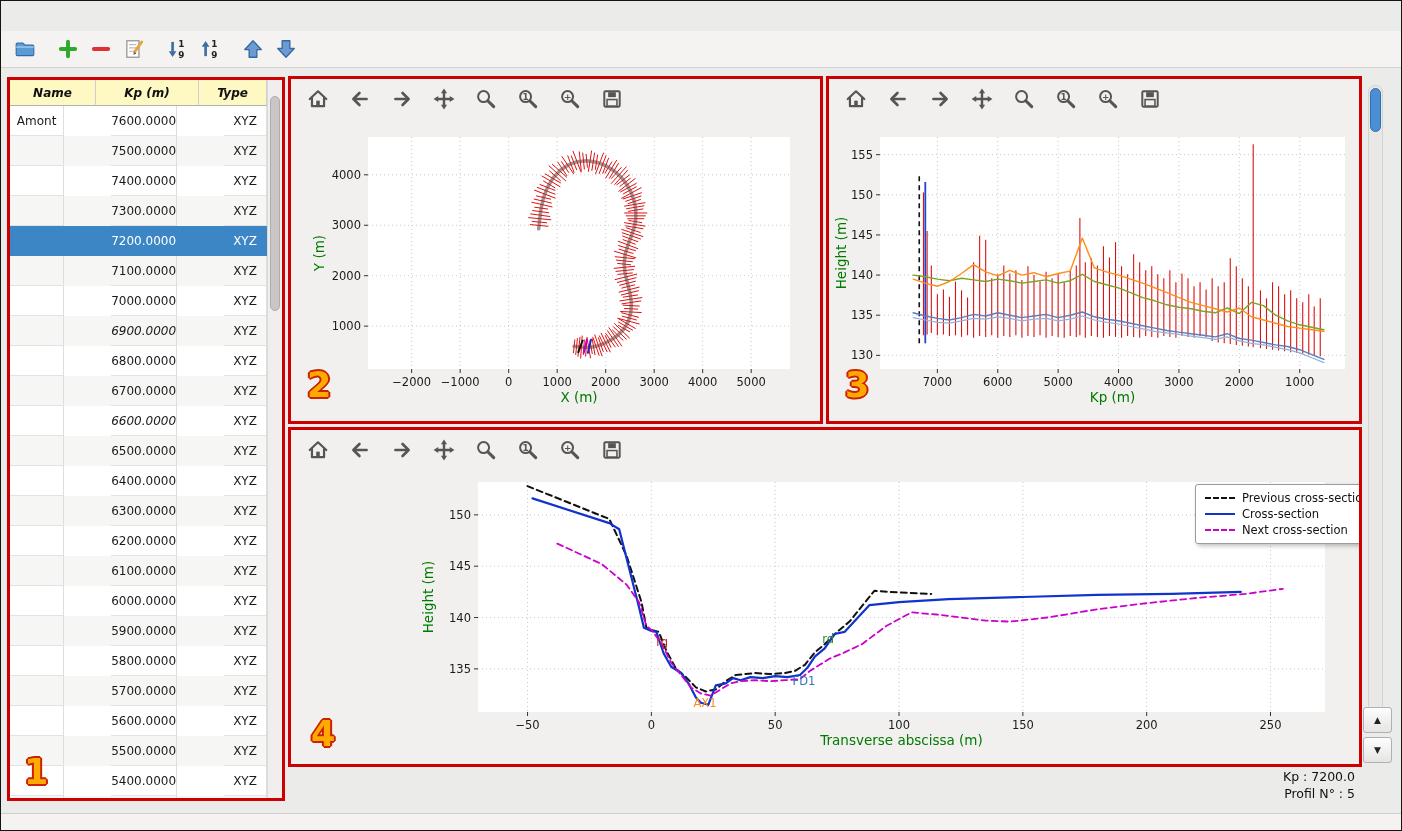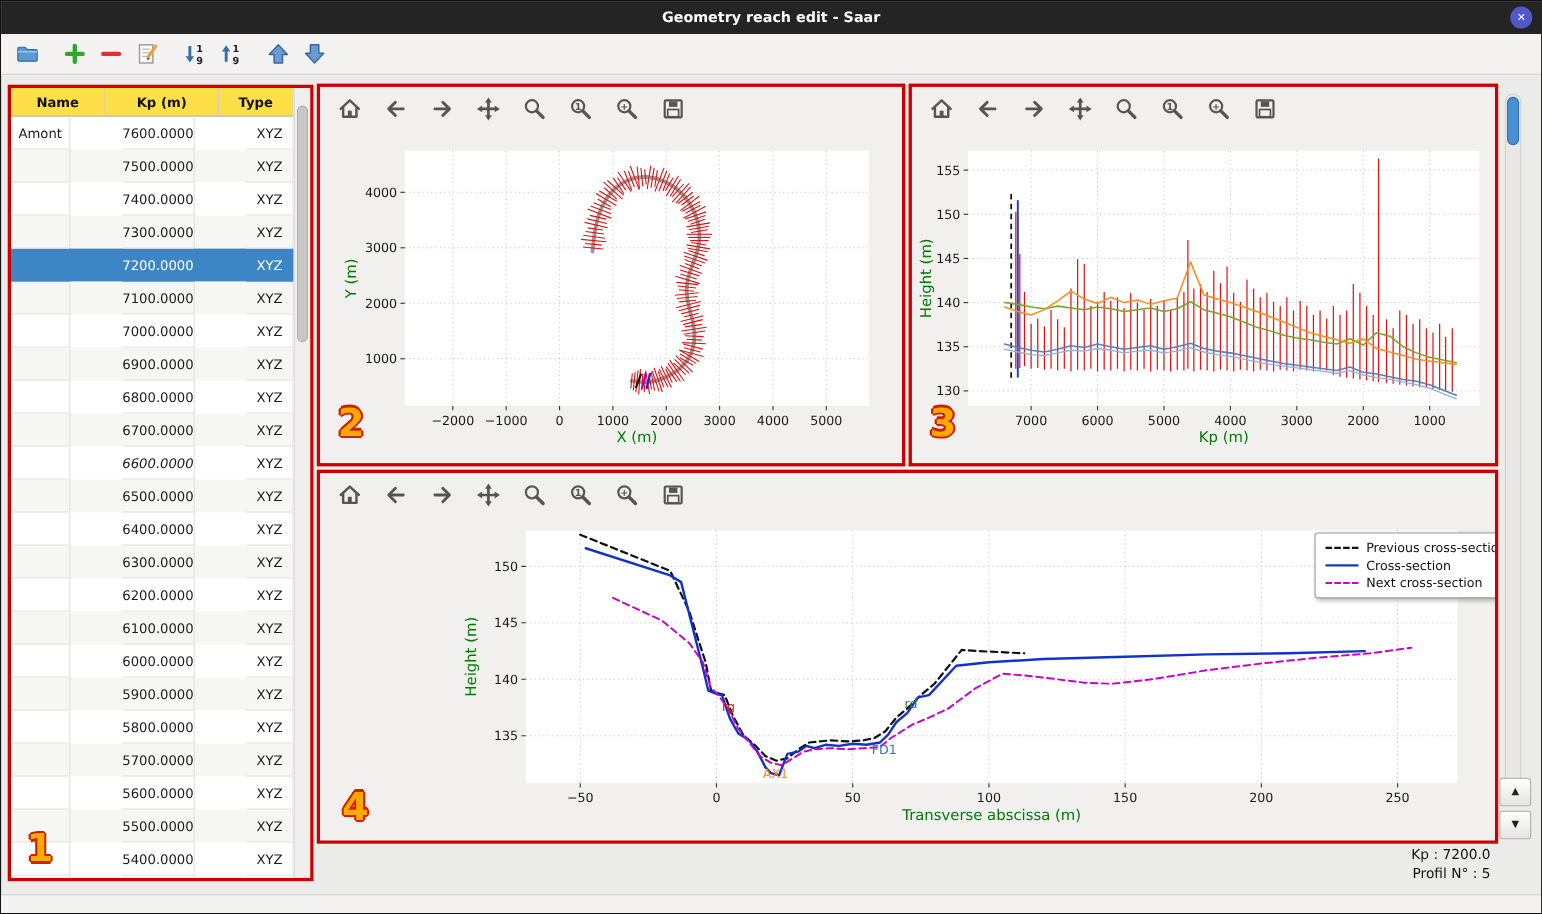--- a/index.html
+++ b/index.html
@@ -29,21 +29,21 @@
   .figure{position:relative;background:#f1f0ef;}
   svg{display:block;}
   
   .badge{position:absolute;z-index:6;left:14px;bottom:8px;font-size:35px;font-weight:bold;color:#ffaa00;
     text-shadow:-1px -1px 0 #cc2200,1px -1px 0 #cc2200,-1px 1px 0 #cc2200,1px 1px 0 #cc2200,
       -2px 0 0 #cc2200,2px 0 0 #cc2200,0 -2px 0 #cc2200,0 2px 0 #cc2200;line-height:1;}
   .plan-panel .badge,.profile-panel .badge{bottom:18px;left:16px;}
   .cross-panel .badge{bottom:12px;left:20px;}
   
   .table-wrap{position:absolute;left:0;top:0;right:15px;bottom:0;overflow:hidden;background:#fff;}
-  .t-head{display:flex;height:26px;background:#fde047;}
+  .t-head{display:flex;height:26px;background:#fef9c3;font-style:italic;}
   .th{display:flex;align-items:center;justify-content:center;font-size:12px;font-weight:bold;color:#111;
     border-right:1px solid #cfcfcf;border-bottom:1px solid #b2b2b2;}
   .tr{display:flex;height:30px;background:#fff;gap:47px;}
   .tr.alt{background:#f6f6f5;}
   .td{display:flex;align-items:center;justify-content:center;font-size:12px;color:#1a1a1a;
     border-right:1px solid #dedede;border-bottom:1px solid #e3e3e3;}
   .tr.sel{background:#3d86c6;}
   .tr.sel .td{color:#fff;border-right-color:#3d86c6;border-bottom-color:#3d86c6;}
   .t-scrollbar{position:absolute;right:0;top:0;bottom:0;width:15px;background:#f0efee;border-left:1px solid #dadada;}
   .t-thumb{position:absolute;left:2px;top:16px;width:10px;height:215px;background:#c8c7c5;
@@ -63,26 +63,20 @@
   .sq-btn{width:29px;height:26px;margin-bottom:4px;background:linear-gradient(#fdfdfd,#e6e5e4);
     border:1px solid #b0b0af;border-radius:3px;display:flex;align-items:center;justify-content:center;
     font-size:9px;color:#222;}
   .kp-info{position:absolute;right:46px;top:767px;text-align:right;font-size:12.5px;color:#111;line-height:17px;}
   .statusbar{position:absolute;left:0;bottom:0;right:0;height:17px;background:#f4f3f2;border-top:1px solid #d0cfce;}
 </style>
 </head>
 <body>
 
 <div class="window">
-  <div class="titlebar">
-    <span class="title">Geometry reach edit - Saar</span>
-    <span class="close-btn">
-        <span>✕</span>
-      </span>
-  </div>
 
   <div class="toolbar" id="main-toolbar">
       <span class="tb-btn">
         <svg width="22" height="22" viewBox="0 0 20 20">
           <path d="M2 5.5 Q2 4.5 3 4.5 H8 L10 6.5 H17 Q18 6.5 18 7.5 V15 Q18 16 17 16 H3 Q2 16 2 15 Z" fill="#5b9bd5" stroke="#2f6ba8" stroke-width="1"></path>
           <path d="M2 8.2 H18" stroke="#9cc6ec" stroke-width="1.4"></path>
         </svg>
       </span>
       <span class="tb-btn gap">
         <svg width="22" height="22" viewBox="0 0 20 20">
@@ -167,21 +161,21 @@
           <div class="td" style="width: 103px;">7100.0000</div>
           <div class="td" style="width: 68px;">XYZ</div>
         </div>
         <div class="tr">
           <div class="td" style="width: 86px;"></div>
           <div class="td" style="width: 103px;">7000.0000</div>
           <div class="td" style="width: 68px;">XYZ</div>
         </div>
         <div class="tr alt">
           <div class="td" style="width: 86px;"></div>
-          <div class="td" style="width: 103px;">6900.0000</div>
+          <div class="td" style="width: 103px; font-style: italic;">6900.0000</div>
           <div class="td" style="width: 68px;">XYZ</div>
         </div>
         <div class="tr">
           <div class="td" style="width: 86px;"></div>
           <div class="td" style="width: 103px; text-align: right;">6800.0000</div>
           <div class="td" style="width: 68px;">XYZ</div>
         </div>
         <div class="tr alt">
           <div class="td" style="width: 86px;"></div>
           <div class="td" style="width: 103px;">6700.0000</div>

